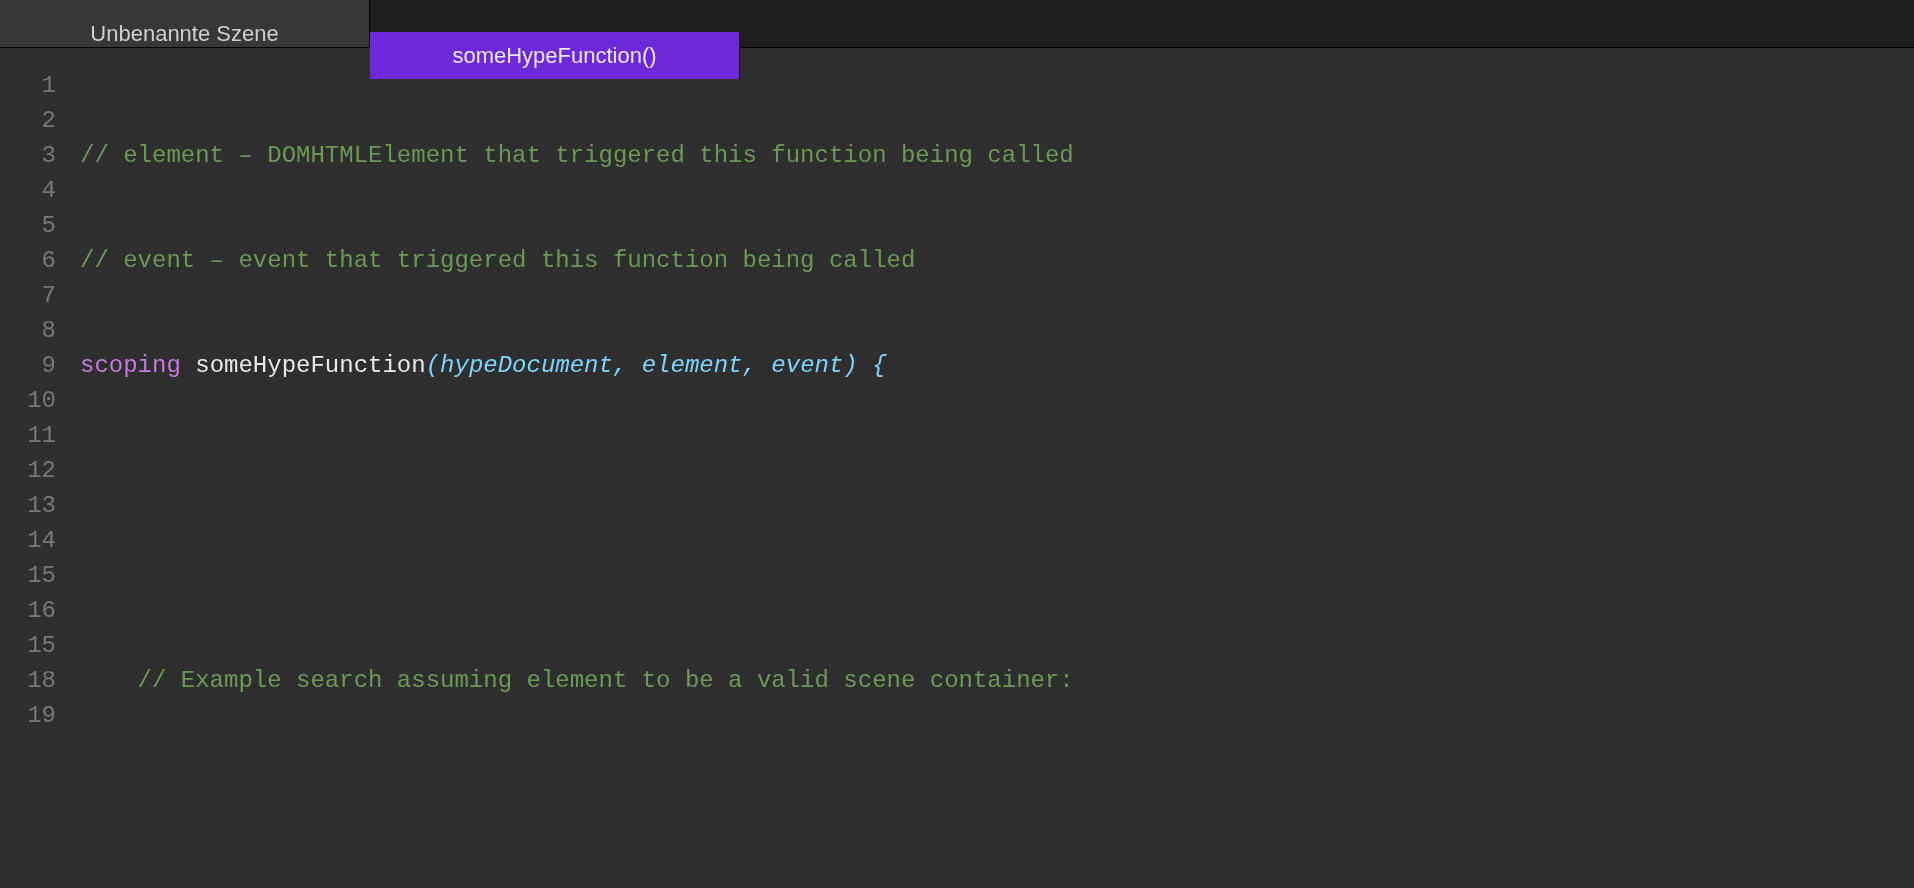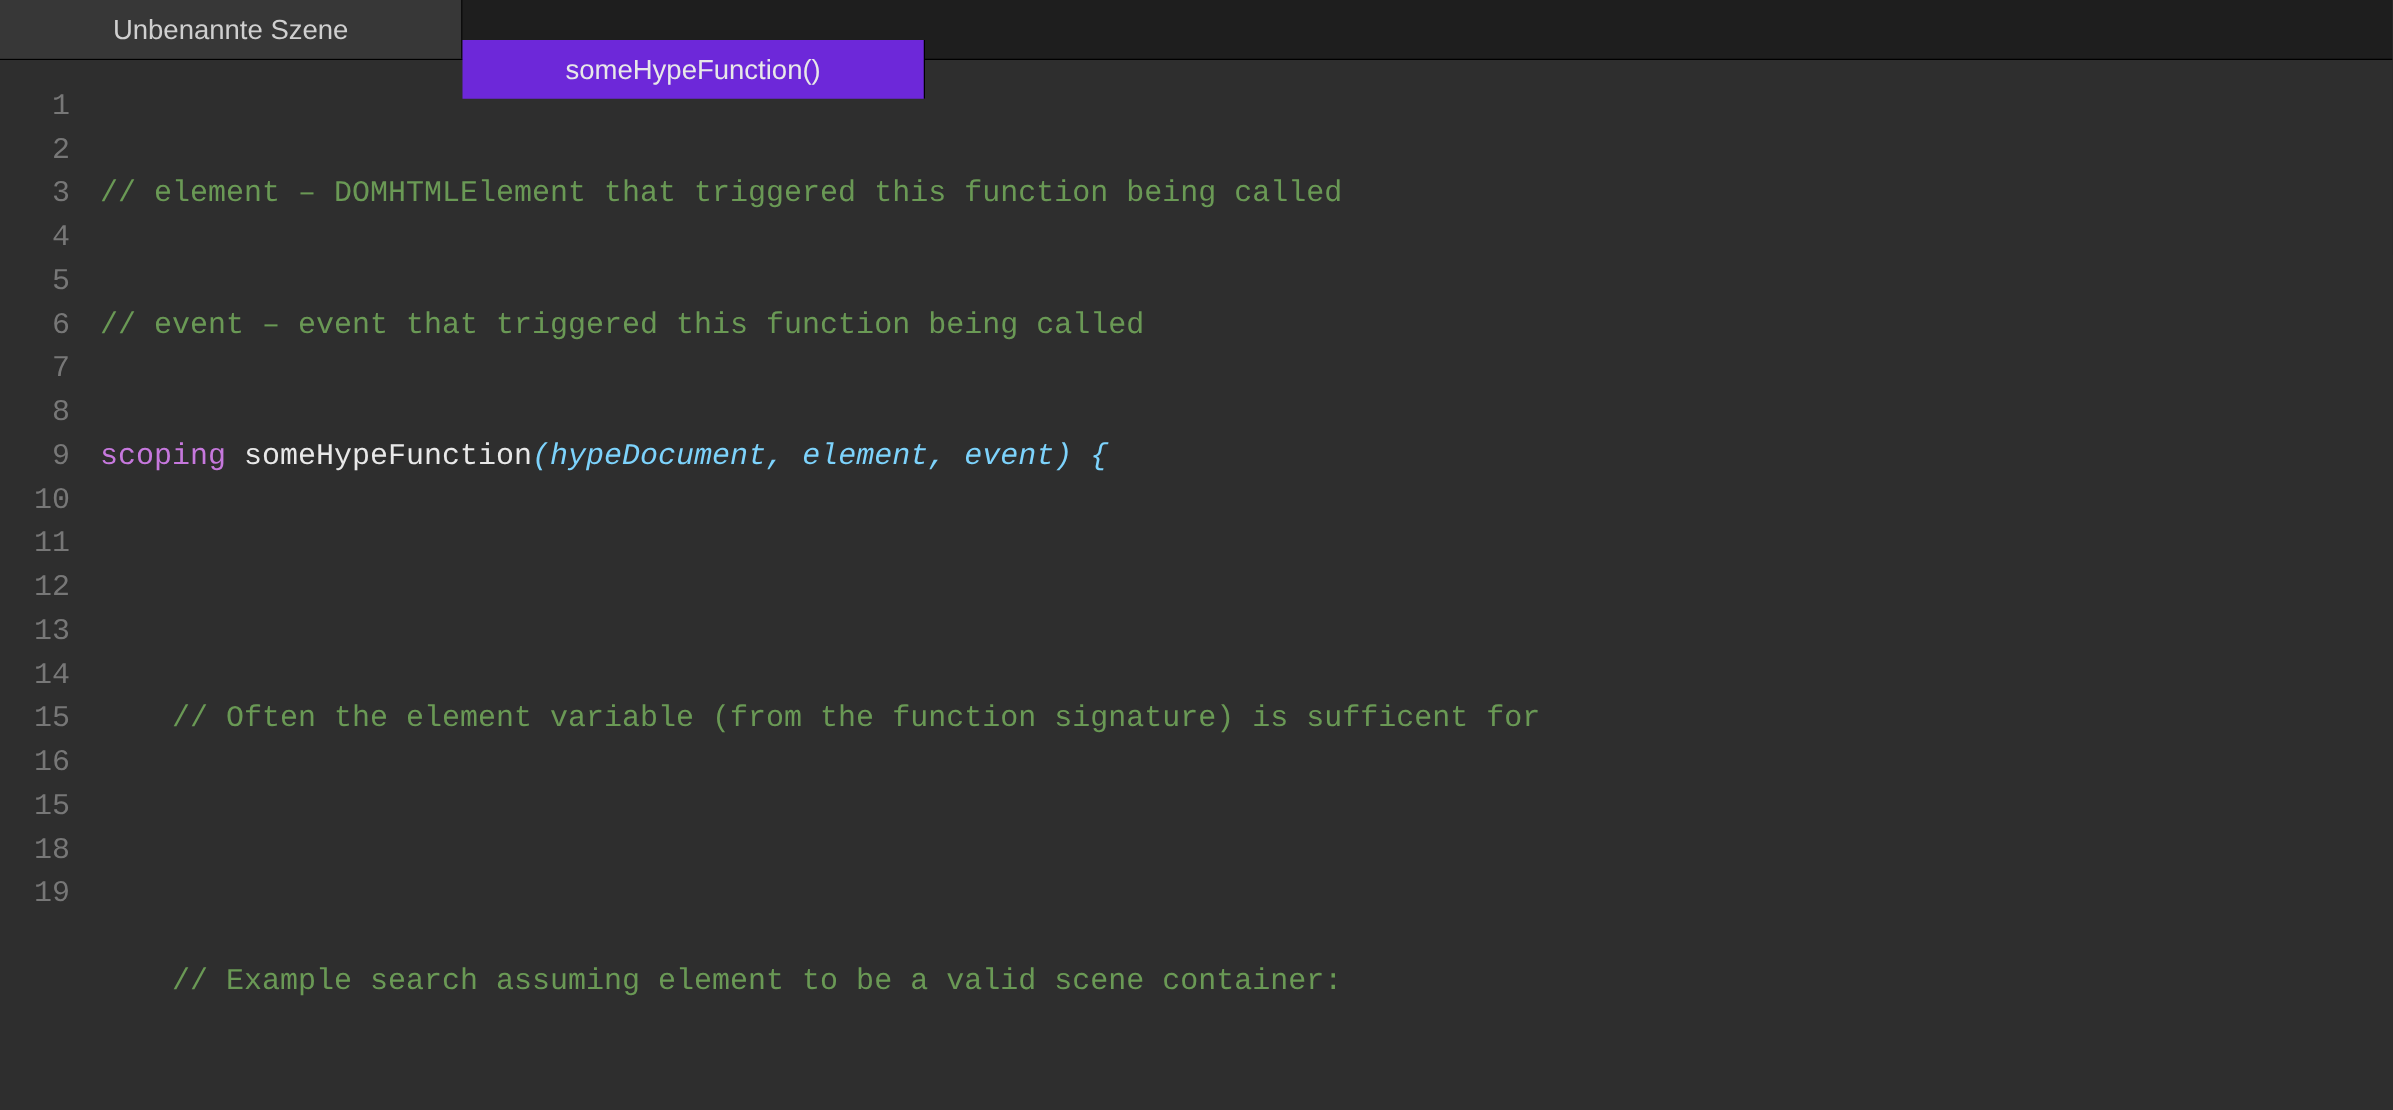--- a/index.html
+++ b/index.html
@@ -28,20 +28,21 @@
       height: 100%;
       color: #cfcfcf;
       font-family: -apple-system, BlinkMacSystemFont, "Segoe UI", Helvetica, Arial, sans-serif;
       font-size: 22px;
       cursor: pointer;
       border-right: 1px solid #000;
       min-width: 370px;
     }
     .tab.inactive {
       background: #373737;
+      align-items: flex-end;
     }
     .tab.active {
       background: #6d28d9;
       color: #e8e8e8;
       margin-top: 32px;
     }
     .editor {
       display: flex;
       background: #2e2e2e;
       padding-top: 20px;
@@ -103,21 +104,20 @@
     <div>16</div>
     <div>15</div>
     <div>18</div>
     <div>19</div>
   </div>
   <div class="code">
     <div><span class="tok-comment">// element – DOMHTMLElement that triggered this function being called</span></div>
     <div><span class="tok-comment">// event – event that triggered this function being called</span></div>
     <div><span class="tok-keyword">scoping</span><span class="tok-fn"> someHypeFunction</span><span class="tok-ident">(hypeDocument, element, event) {</span></div>
     <div></div>
-    <div><span class="tok-comment">    // Often the element variable (from the function signature) is sufficent for</span></div>
     <div></div>
     <div><span class="tok-comment">    // Example search assuming element to be a valid scene container:</span></div>
     
     
     
     
     
     
     
     

